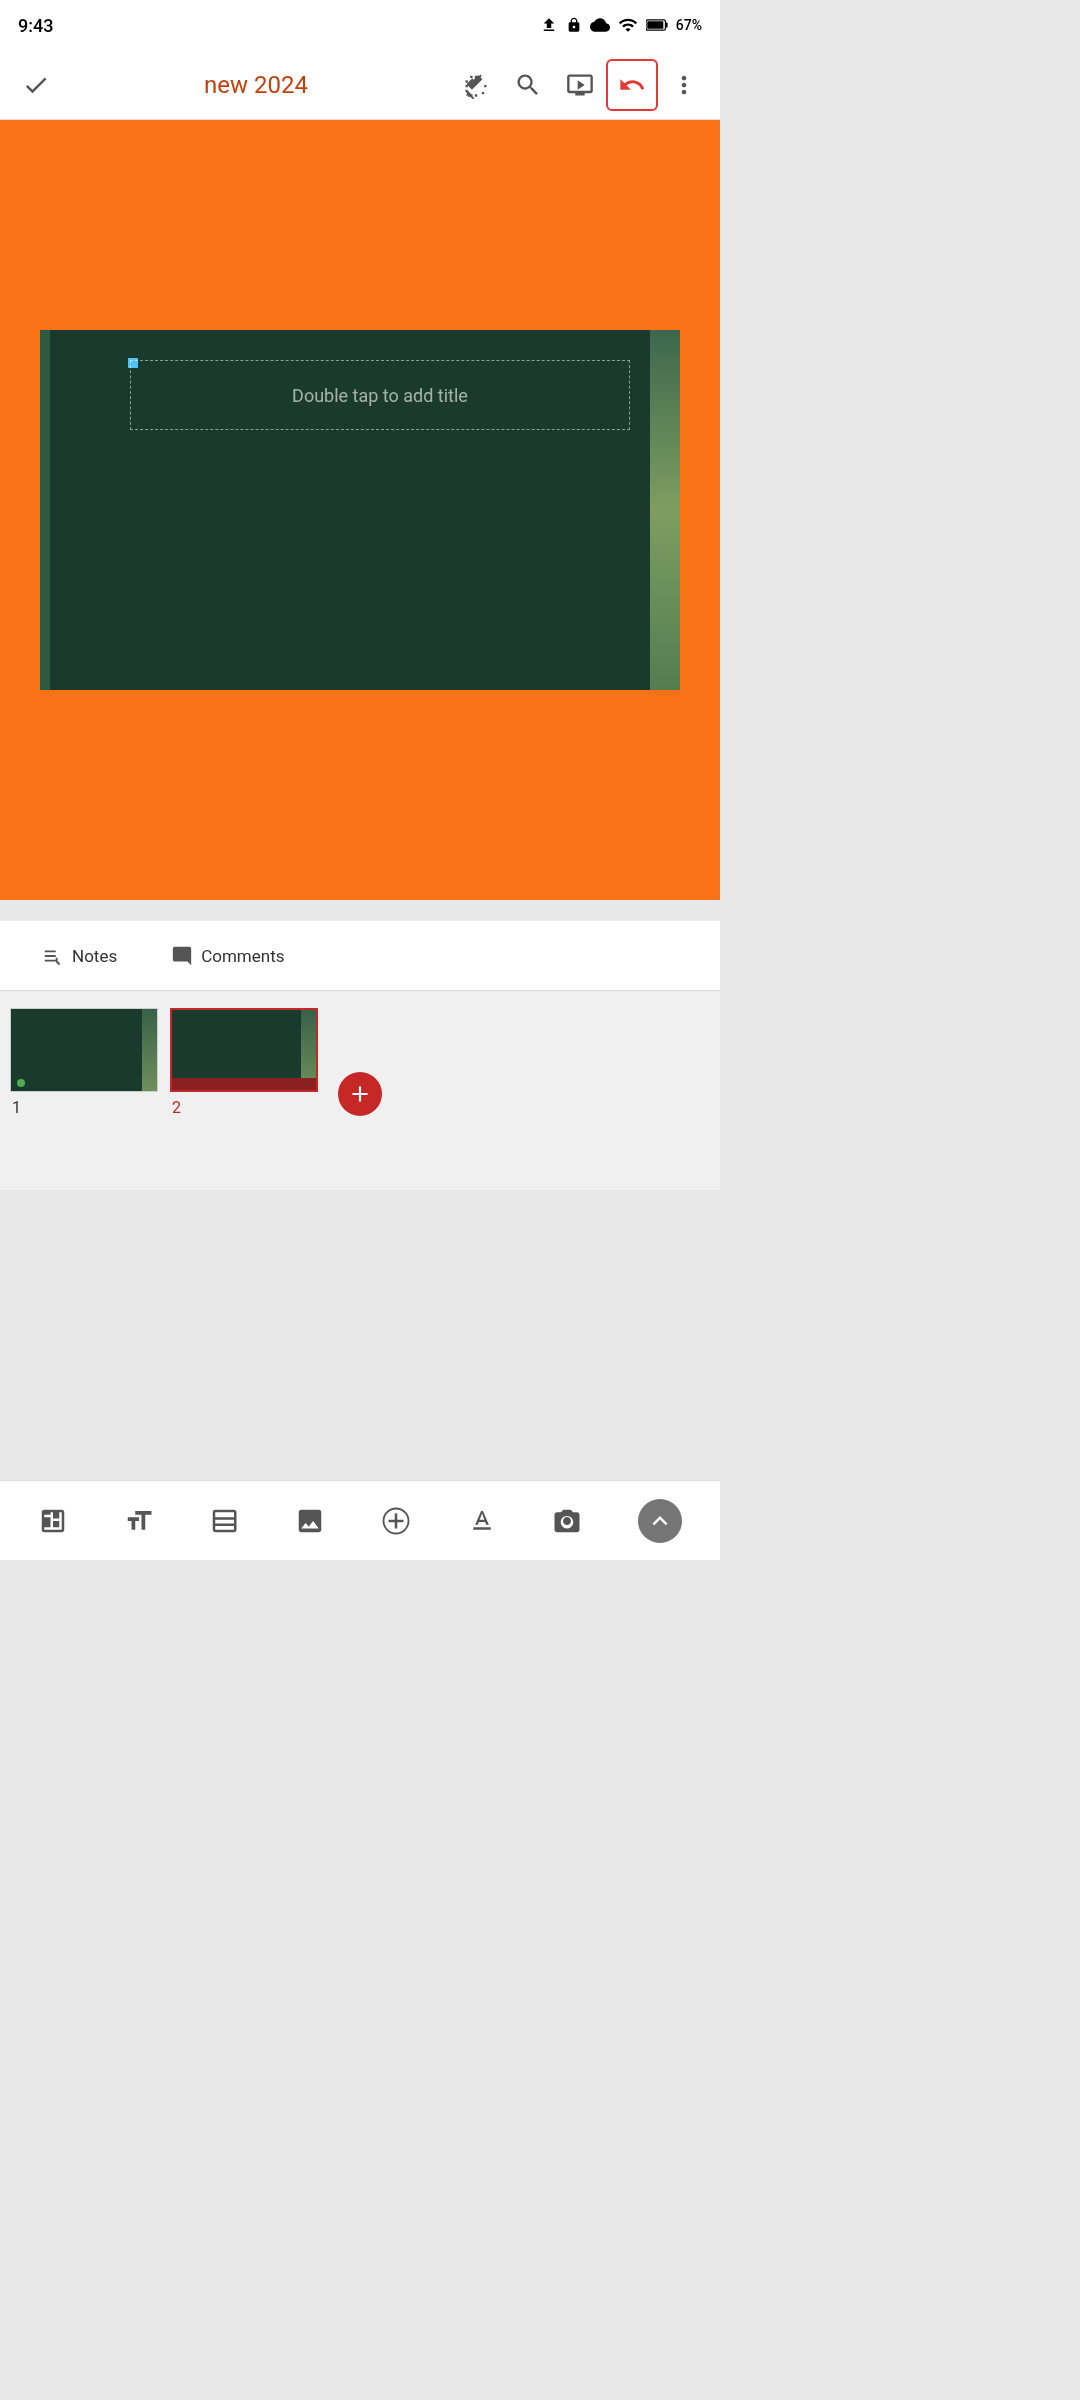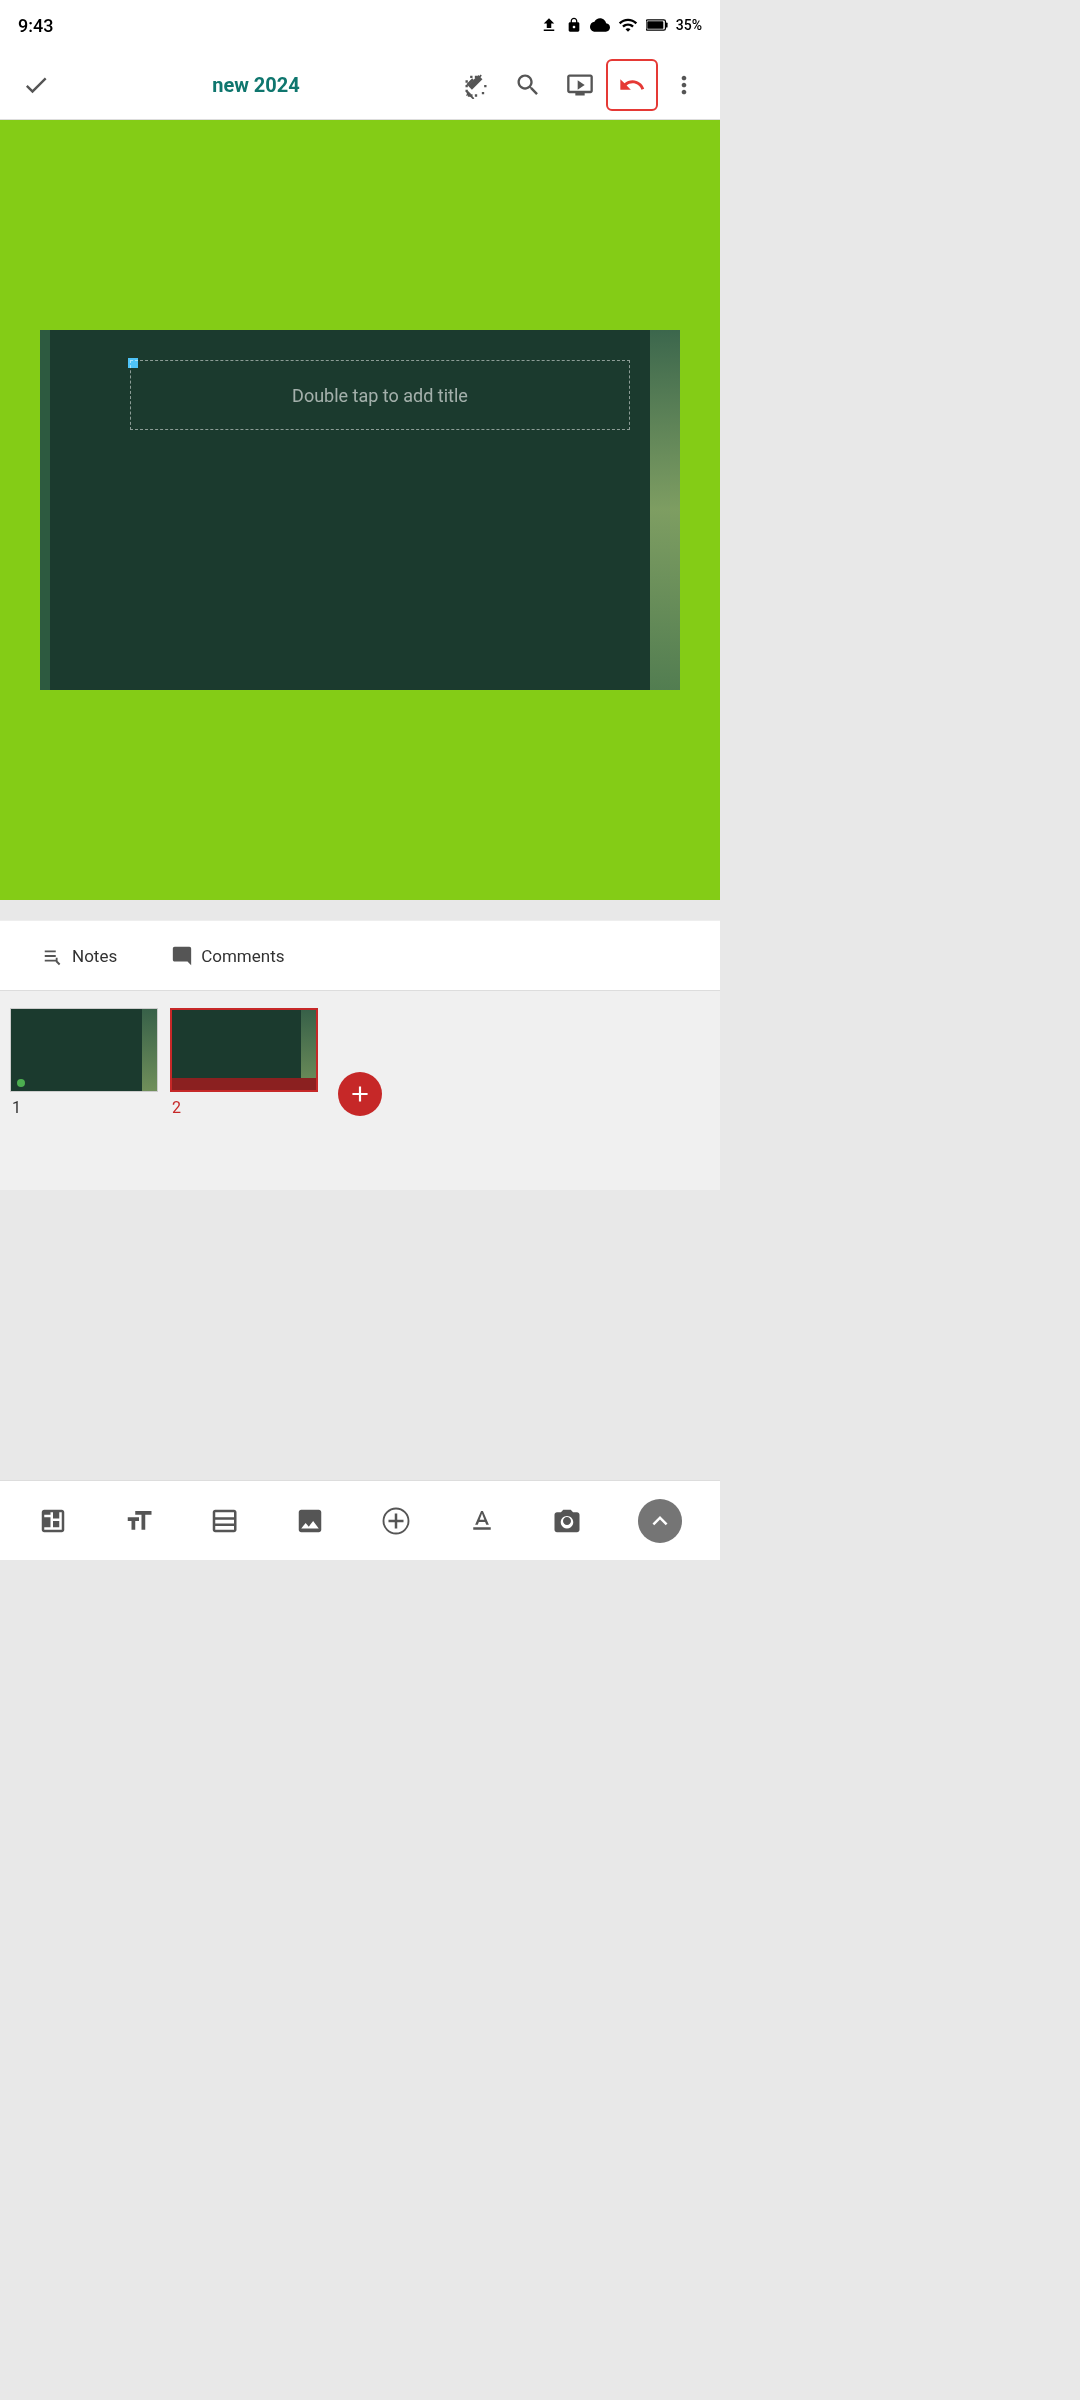--- a/index.html
+++ b/index.html
@@ -53,23 +53,23 @@
       align-items: center;
       padding: 0 10px;
       border-bottom: 1px solid #ddd;
       position: relative;
       z-index: 10;
     }
 
     .toolbar-title {
       flex: 1;
       text-align: center;
-      font-size: 20px;
-      color: #0f766e;
-      font-weight: 700;
+      font-size: 24px;
+      color: #c2410c;
+      font-weight: 400;
     }
 
     .toolbar-btn {
       width: 52px;
       height: 52px;
       display: flex;
       align-items: center;
       justify-content: center;
       border-radius: 6px;
       cursor: pointer;
@@ -83,21 +83,21 @@
 
     .toolbar-btn svg {
       width: 28px;
       height: 28px;
     }
 
     
     .canvas-area {
       width: 100%;
       height: 780px;
-      background: #84cc16;
+      background: #f97316;
       display: flex;
       align-items: center;
       justify-content: center;
       position: relative;
     }
 
     
     .slide-container {
       width: 640px;
       height: 360px;
@@ -365,21 +365,21 @@
 
     <svg width="20" height="20" viewBox="0 0 24 24" fill="#000">
       <path d="M1 9l2 2c4.97-4.97 13.03-4.97 18 0l2-2C16.93 2.93 7.08 2.93 1 9zm8 8l3 3 3-3c-1.65-1.66-4.34-1.66-6 0zm-4-4l2 2c2.76-2.76 7.24-2.76 10 0l2-2C15.14 9.14 8.87 9.14 5 13z"></path>
     </svg>
 
     <svg width="22" height="14" viewBox="0 0 26 14" fill="#000">
       <rect x="0" y="1" width="23" height="12" rx="2" ry="2" fill="none" stroke="#000" stroke-width="1.5"></rect>
       <rect x="23.5" y="4" width="2" height="6" rx="1" fill="#000"></rect>
       <rect x="1.5" y="2.5" width="19" height="9" rx="1" fill="#000"></rect>
     </svg>
-    <span style="font-size:14px;font-weight:500;">35%</span>
+    <span style="font-size:14px;font-weight:500;">67%</span>
   </div>
 </div>
 
 <div class="toolbar">
 
   <div class="toolbar-btn">
     <svg viewBox="0 0 24 24" fill="#555">
       <path d="M9 16.17L4.83 12l-1.42 1.41L9 19 21 7l-1.41-1.41z"></path>
     </svg>
   </div>

